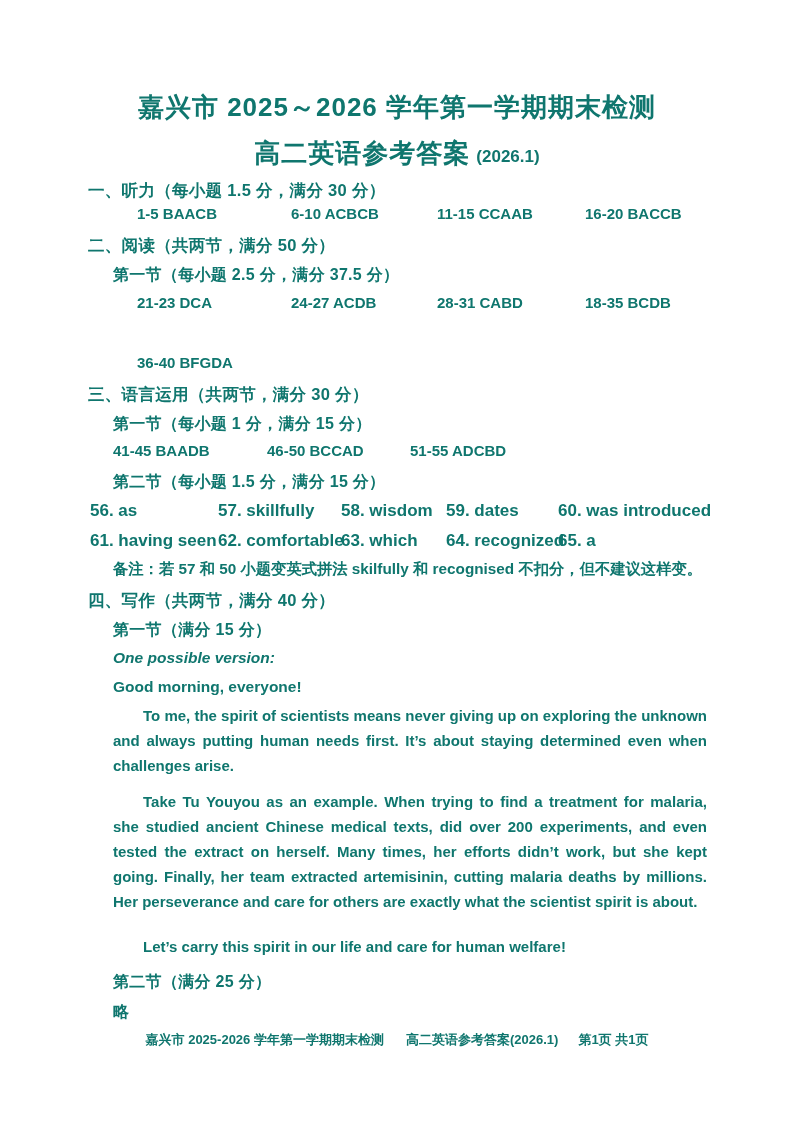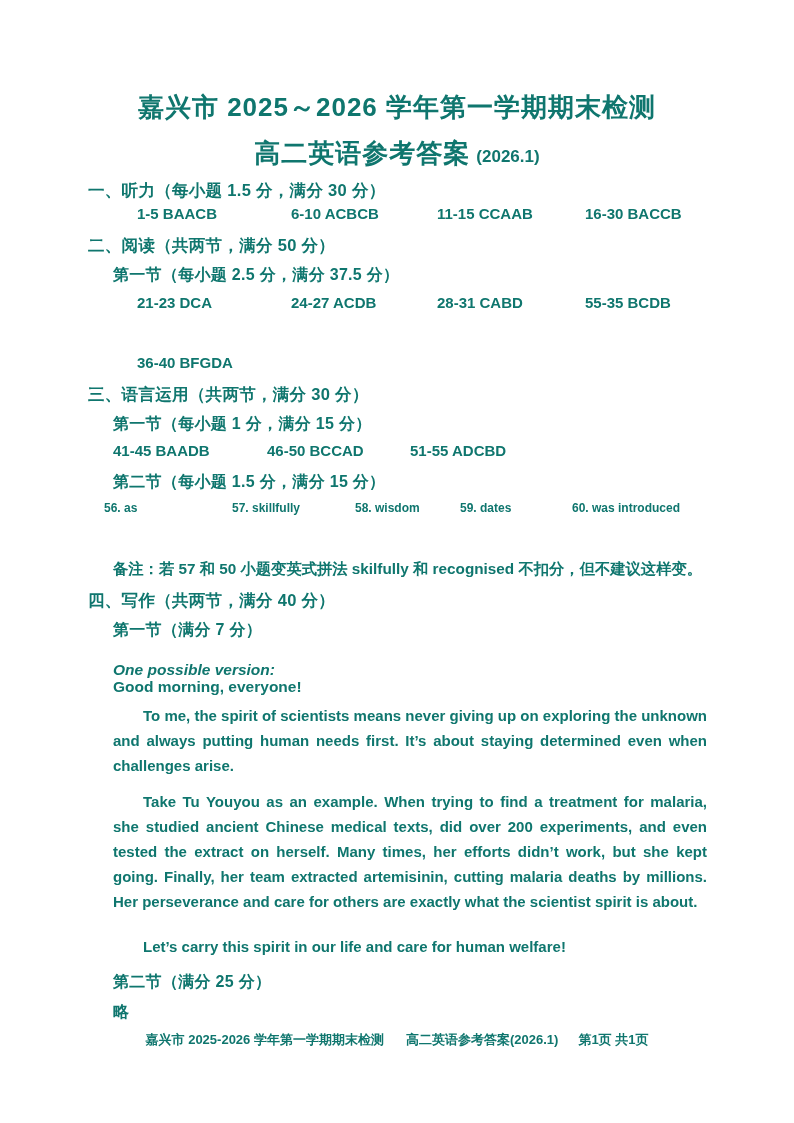--- a/index.html
+++ b/index.html
@@ -9,24 +9,24 @@
     font-weight:700; overflow:hidden;
   }
   .abs { position:absolute; white-space:nowrap; }
   .title { left:0; top:90px; width:100%; text-align:center; font-size:26px; letter-spacing:1px; }
   .subtitle { left:0; top:136px; width:100%; text-align:center; font-size:26px; letter-spacing:1px; }
   .subtitle .date { font-size:17px; letter-spacing:0; margin-left:6px; }
   .sec { left:88px; font-size:16.5px; letter-spacing:0.3px; }
   .sub { left:113px; font-size:16px; letter-spacing:0.3px; }
   .row4 { left:113px; width:596px; display:grid; grid-template-columns:154px 146px 148px 1fr; font-size:15px;margin-left:24px; }
   .row3 { left:113px; width:596px; display:grid; grid-template-columns:154px 143px 1fr; font-size:15px; }
-  .row5 { left:104px; width:605px; display:grid; grid-template-columns:128px 123px 105px 112px 1fr; font-size:12px; }
+  .row5 { left:90px; width:605px; display:grid; grid-template-columns:128px 123px 105px 112px 1fr; font-size:17px; }
   .note { left:113px; font-size:15.3px; }
   .line { left:113px; font-size:15.5px; }
-  .version { font-style:italic;margin-top:12px; }
+  .version { font-style:italic; }
   .para {
     position:absolute; left:113px; width:594px; margin:0;
     text-align:justify; text-indent:30px; font-size:15px; line-height:25px;
     white-space:normal;
   }
   .footer {
     left:0; top:1031px; width:100%; display:flex; justify-content:center;
     align-items:baseline; font-size:13px;
   }
   .footer .f2 { margin-left:22px; }
@@ -40,54 +40,61 @@
   <div class="abs title">嘉兴市 2025～2026 学年第一学期期末检测</div>
   <div class="abs subtitle">
     <span>高二英语参考答案</span><span class="date">(2026.1)</span>
   </div>
 
   <div class="abs sec" style="top:180px">一、听力（每小题 1.5 分，满分 30 分）</div>
   <div class="abs row4" style="top:205px">
     <span>1-5 BAACB</span>
     <span>6-10 ACBCB</span>
     <span>11-15 CCAAB</span>
-    <span>16-30 BACCB</span>
+    <span>16-20 BACCB</span>
   </div>
 
   <div class="abs sec" style="top:235px">二、阅读（共两节，满分 50 分）</div>
   <div class="abs sub" style="top:265px">第一节（每小题 2.5 分，满分 37.5 分）</div>
   <div class="abs row4" style="top:294px">
     <span>21-23 DCA</span>
     <span>24-27 ACDB</span>
     <span>28-31 CABD</span>
-    <span>55-35 BCDB</span>
+    <span>18-35 BCDB</span>
   </div>
   <div class="abs row4" style="top:354px">
     <span>36-40 BFGDA</span>
   </div>
 
   <div class="abs sec" style="top:384px">三、语言运用（共两节，满分 30 分）</div>
   <div class="abs sub" style="top:414px">第一节（每小题 1 分，满分 15 分）</div>
   <div class="abs row3" style="top:442px">
     <span>41-45 BAADB</span>
     <span>46-50 BCCAD</span>
     <span>51-55 ADCBD</span>
   </div>
   <div class="abs sub" style="top:472px">第二节（每小题 1.5 分，满分 15 分）</div>
   <div class="abs row5" style="top:501px">
     <span>56. as</span>
     <span>57. skillfully</span>
     <span>58. wisdom</span>
     <span>59. dates</span>
     <span>60. was introduced</span>
   </div>
+  <div class="abs row5" style="top:531px">
+    <span>61. having seen</span>
+    <span>62. comfortable</span>
+    <span>63. which</span>
+    <span>64. recognized</span>
+    <span>65. a</span>
+  </div>
   <div class="abs note" style="top:559px">备注：若 57 和 50 小题变英式拼法 skilfully 和 recognised 不扣分，但不建议这样变。</div>
 
   <div class="abs sec" style="top:590px">四、写作（共两节，满分 40 分）</div>
-  <div class="abs sub" style="top:620px">第一节（满分 7 分）</div>
+  <div class="abs sub" style="top:620px">第一节（满分 15 分）</div>
   <div class="abs line version" style="top:649px">One possible version:</div>
   <div class="abs line" style="top:678px">Good morning, everyone!</div>
 
   <p class="para" style="top:703px">To me, the spirit of scientists means never giving up on exploring the unknown and always putting human needs first. It’s about staying determined even when challenges arise.</p>
   <p class="para" style="top:789px">Take Tu Youyou as an example. When trying to find a treatment for malaria, she studied ancient Chinese medical texts, did over 200 experiments, and even tested the extract on herself. Many times, her efforts didn’t work, but she kept going. Finally, her team extracted artemisinin, cutting malaria deaths by millions. Her perseverance and care for others are exactly what the scientist spirit is about.</p>
   <p class="para" style="top:934px">Let’s carry this spirit in our life and care for human welfare!</p>
 
   <div class="abs sub" style="top:972px">第二节（满分 25 分）</div>
   <div class="abs sub" style="top:1002px">略</div>
 

